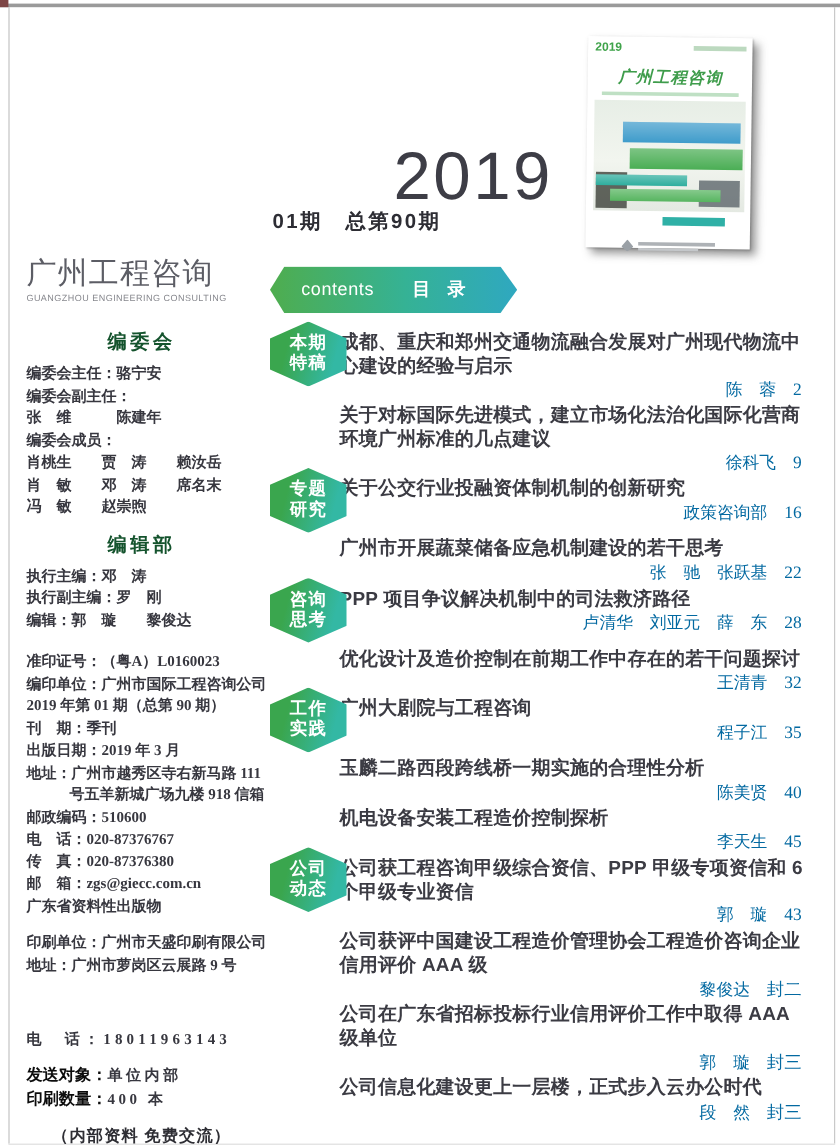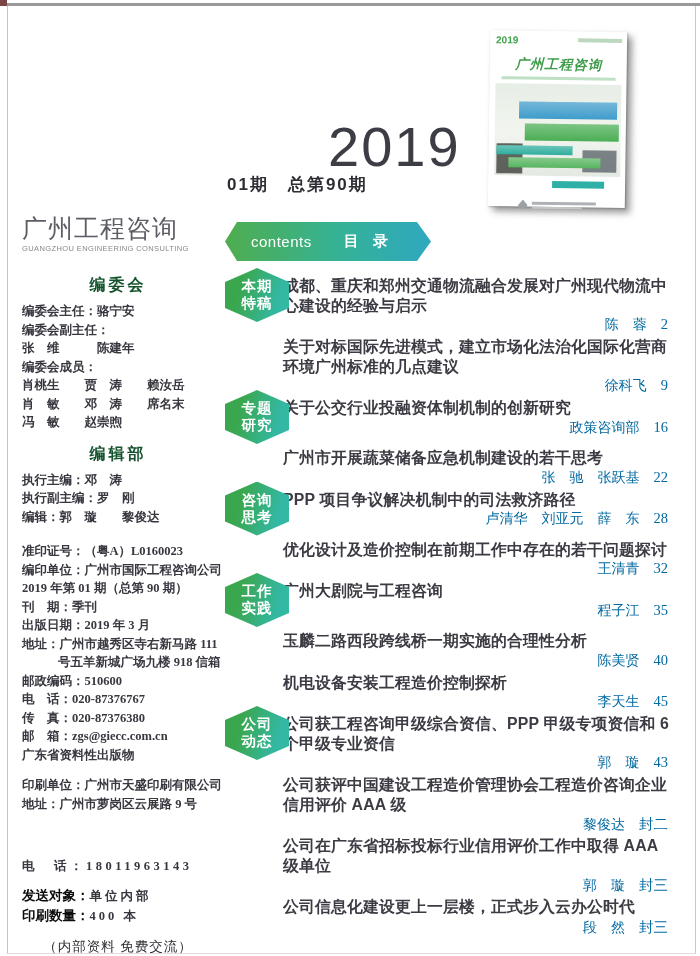--- a/index.html
+++ b/index.html
@@ -56,21 +56,21 @@
     font-weight:bold;font-size:12.5px;line-height:18.5px;color:#37373f;}
   .side-block div{white-space:nowrap;}
   .mt12{margin-top:12px;} .mt16{margin-top:16px;} .mt10{margin-top:10px;}
   .indent{padding-left:36px;}
   .spaced{letter-spacing:3.5px;margin-top:44px;}
   .dist-row{white-space:nowrap;line-height:20px;}
   .dist-label{font-family:Liberation Sans, sans-serif;font-weight:900;
     color:#0c0c0c;font-size:13.5px;}
   .dist-value{letter-spacing:3px;}
   .footer-note{margin-top:12px;text-align:center;font-family:"Liberation Serif","DejaVu Serif",serif;
-    font-weight:normal;font-size:13.5px;color:#2e2e34;letter-spacing:1px;}
+    font-weight:bold;font-size:13.5px;color:#2e2e34;letter-spacing:1px;}
 
   
   .contents{position:absolute;left:225px;top:222px;width:447px;}
   .banner{width:206px;height:39px;display:flex;align-items:center;justify-content:space-between;
     padding:0 38px 0 26px;box-sizing:border-box;color:#fff;
     background:linear-gradient(90deg,#4fad4e 0%,#35b295 55%,#2fa8c0 100%);
     clip-path:polygon(0 50%,12px 0,calc(100% - 14px) 0,100% 50%,calc(100% - 14px) 100%,12px 100%);}
   .banner-left{font-size:15px;letter-spacing:.5px;}
   .banner-right{font-size:15px;font-weight:bold;letter-spacing:5px;white-space:nowrap;}
 

